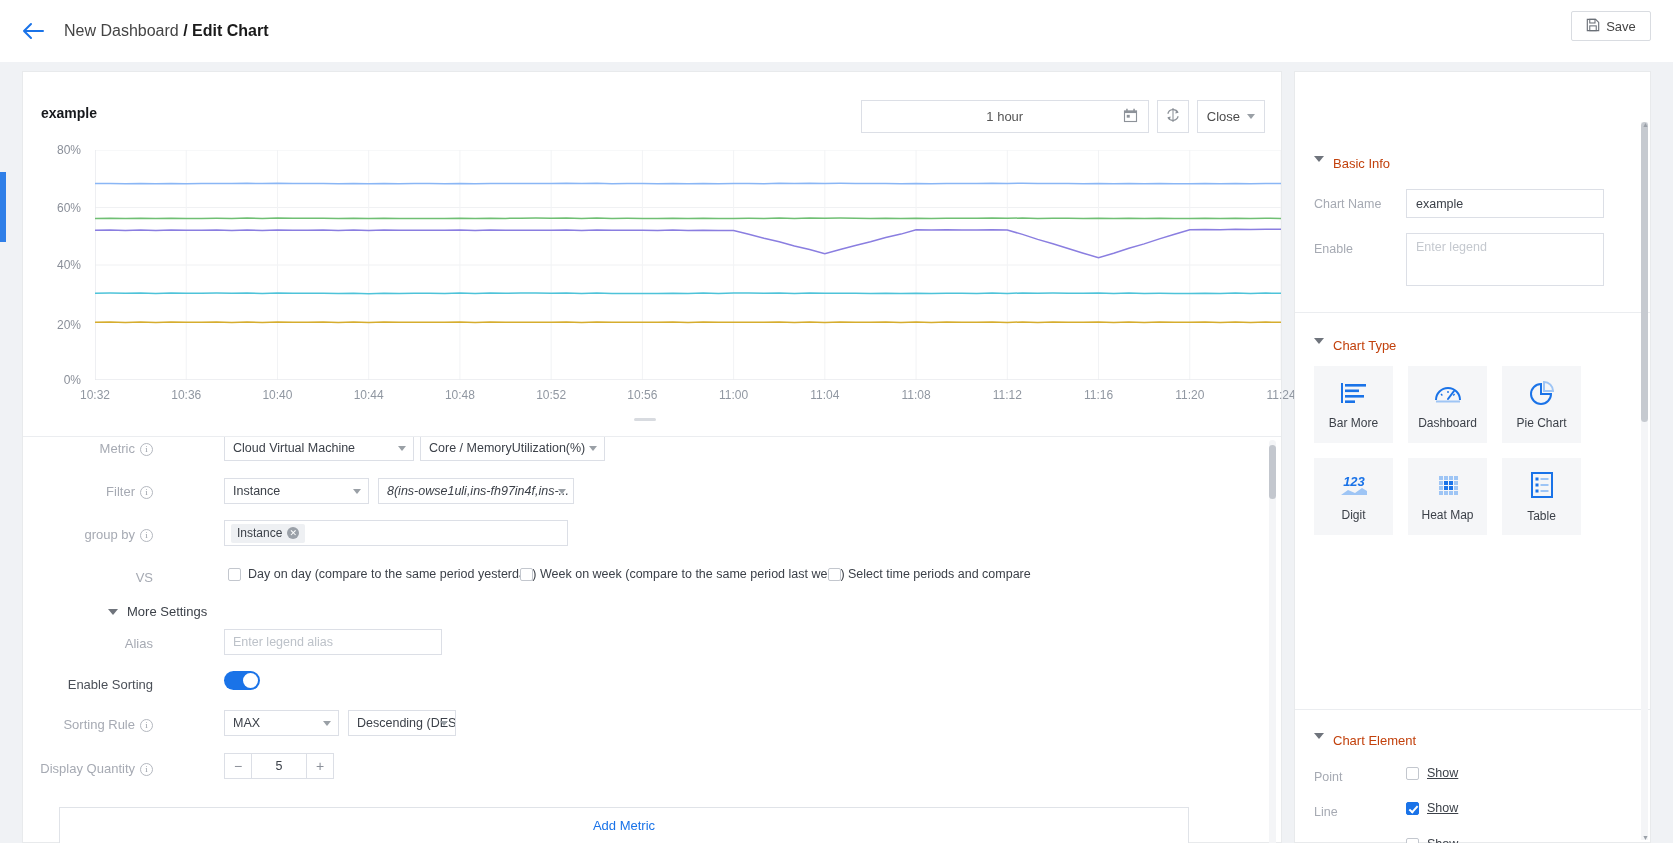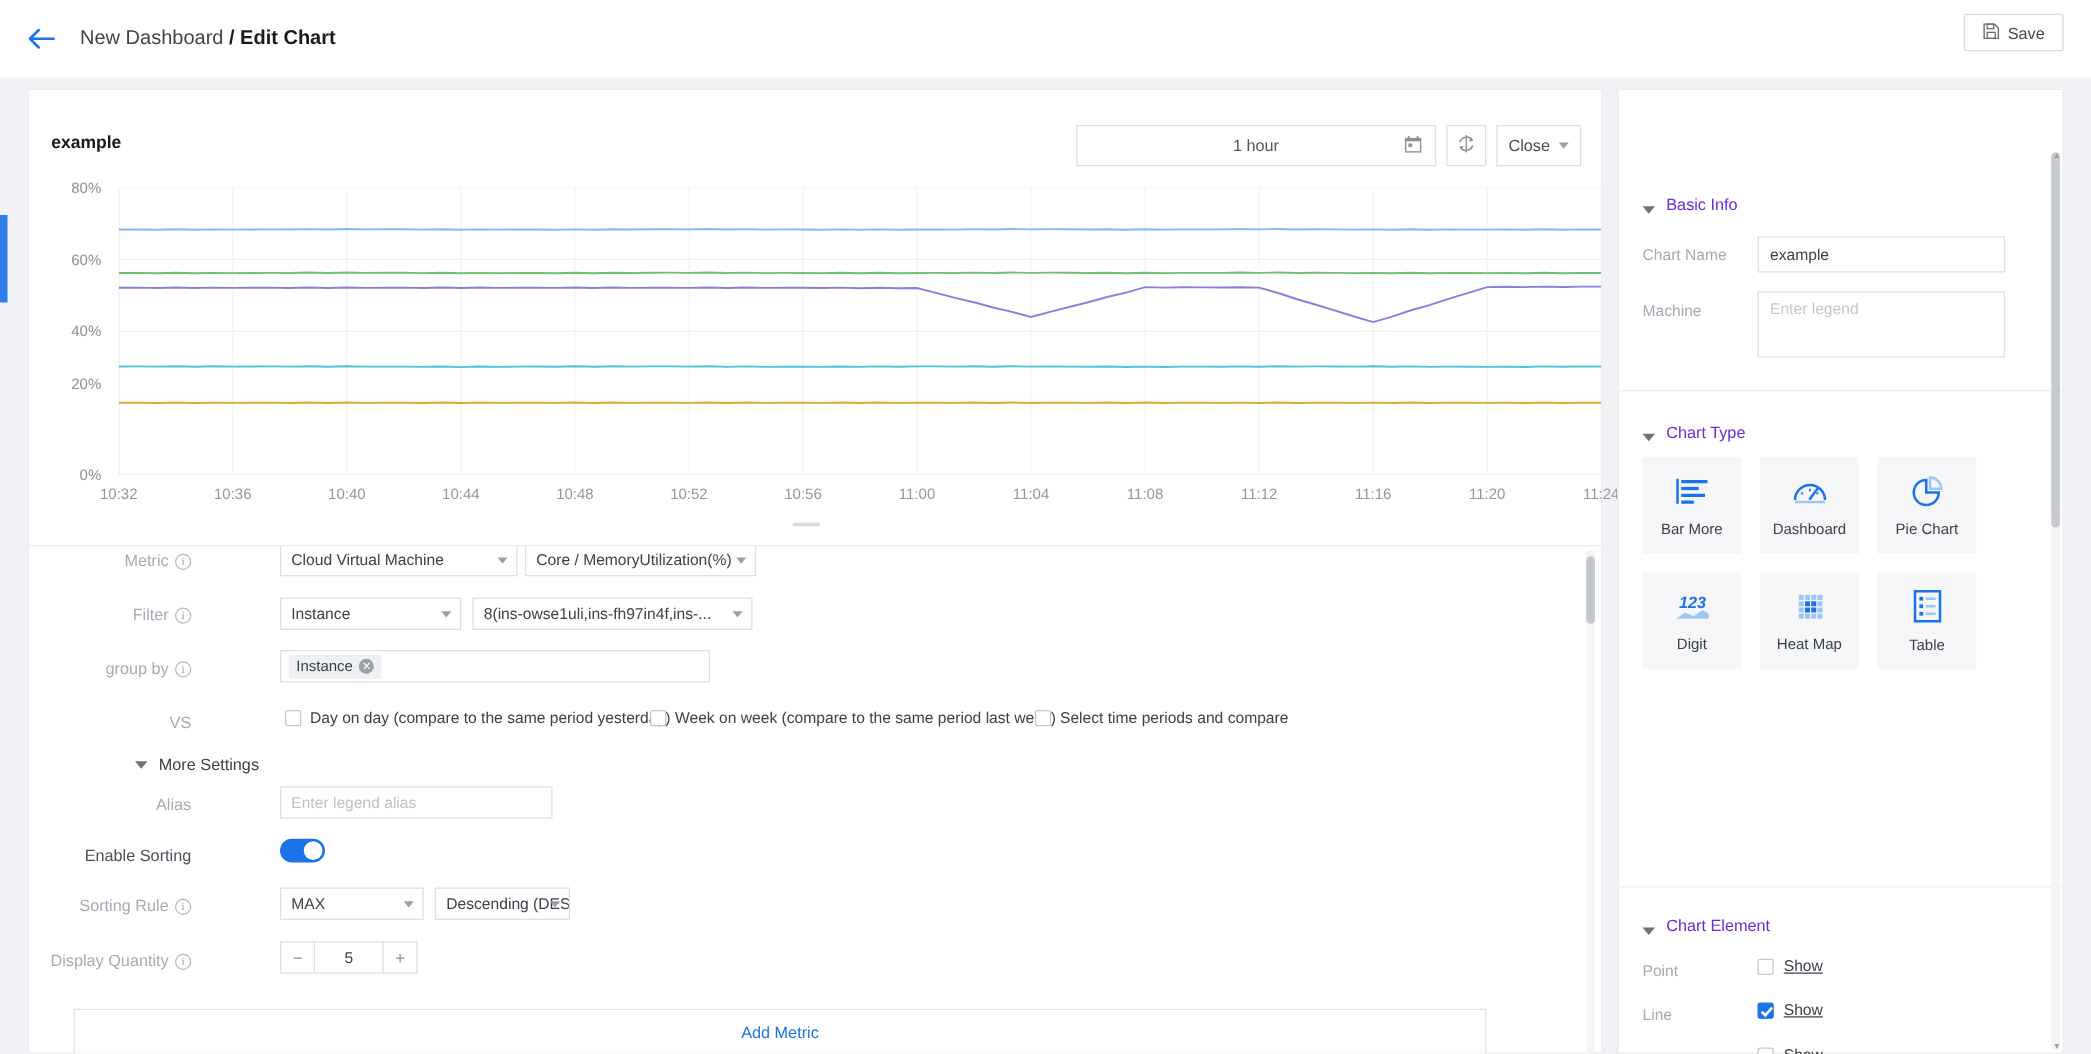--- a/index.html
+++ b/index.html
@@ -244,22 +244,22 @@
     border-bottom: 1px solid #ebedf0;
     display: flex; align-items: center;
   }
   .rp-title {
     margin-left: 17px; font-weight: bold; font-size: 13.5px; color: #16181c;
   }
   .rp-collapse-icon {
     position: absolute; right: 14px; top: 14px; cursor: pointer;
   }
   .sec-head {
-    position: absolute; display: flex; align-items: flex-end; gap: 9px;
-    font-size: 13px; color: #6d28d9; cursor: pointer;
+    position: absolute; display: flex; align-items: flex-start; gap: 9px;
+    font-size: 13px; color: #c2410c; cursor: pointer;
   }
   .rlbl {
     position: absolute; font-size: 12.5px; color: #a6aab3;
   }
   .rinput {
     position: absolute; border: 1px solid #dcdfe6; background: #fff;
     display: flex; align-items: flex-start; padding: 6px 9px;
     font-size: 12.5px; color: #3c4149; cursor: text;
   }
   .rinput.ph { color: #c5c9cf; }
@@ -355,21 +355,21 @@
       </div>
       <div class="close-btn">
         <span>Close</span>
         <span class="caret-down"></span>
       </div>
     </div>
 
     <div class="plot-wrap">
       <div class="ylabels">
           <div style="top: 230px;">0%</div>
-          <div style="top: 157px;">20%</div>
+          <div style="top: 175px;">20%</div>
           <div style="top: 115px;">40%</div>
           <div style="top: 57.5px;">60%</div>
           <div style="top: 0px;">80%</div>
         </div>
       <div class="plot"><svg width="1186" height="230" viewBox="0 0 1186 230">
             <line x1="0" x2="1186" y1="230" y2="230" stroke="#f0f1f3" stroke-width="1"></line>
             <line x1="0" x2="1186" y1="172.5" y2="172.5" stroke="#f0f1f3" stroke-width="1"></line>
             <line x1="0" x2="1186" y1="115" y2="115" stroke="#f0f1f3" stroke-width="1"></line>
             <line x1="0" x2="1186" y1="57.5" y2="57.5" stroke="#f0f1f3" stroke-width="1"></line>
             <line x1="0" x2="1186" y1="0" y2="0" stroke="#f0f1f3" stroke-width="1"></line>
@@ -430,21 +430,21 @@
         <span class="caret-down"></span>
       </div>
 
       <div class="lbl" style="left:0; top:47px;">
         <span>Filter</span><span class="info-i">i</span>
       </div>
       <div class="sel" style="position:absolute; left:201px; top:41px; width:145px;">
         <span>Instance</span>
         <span class="caret-down"></span>
       </div>
-      <div class="sel" style="position:absolute; left:355px; top:41px; width:224px;">
+      <div class="sel" style="position:absolute; left:355px; top:41px; width:196px;font-style:italic;">
         <span>8(ins-owse1uli,ins-fh97in4f,ins-...</span>
         <span class="caret-down"></span>
       </div>
 
       <div class="lbl" style="left:0; top:90px;">
         <span>group by</span><span class="info-i">i</span>
       </div>
       <div class="tagbox" style="position:absolute; left:201px; top:83px; width:344px;">
         <span class="tag">
           <span>Instance</span>
@@ -521,21 +521,21 @@
   <div class="right-panel">
 
     <div class="sec-head" style="left:19px; top:84px;">
       <span class="tri"></span>
       <span>Basic Info</span>
     </div>
     <div class="rlbl" style="left:19px; top:125px;">Chart Name</div>
     <div class="rinput" style="left:111px; top:117px; width:198px; height:29px; align-items:center;">
       <span>example</span>
     </div>
-    <div class="rlbl" style="left:19px; top:170px;">Machine</div>
+    <div class="rlbl" style="left:19px; top:170px;">Enable</div>
     <div class="rinput ph" style="left:111px; top:161px; width:198px; height:53px;">
       <span>Enter legend</span>
     </div>
 
     <div class="rp-divider" style="top:240px;"></div>
 
     <div class="sec-head" style="left:19px; top:266px;">
       <span class="tri"></span>
       <span>Chart Type</span>
     </div>

